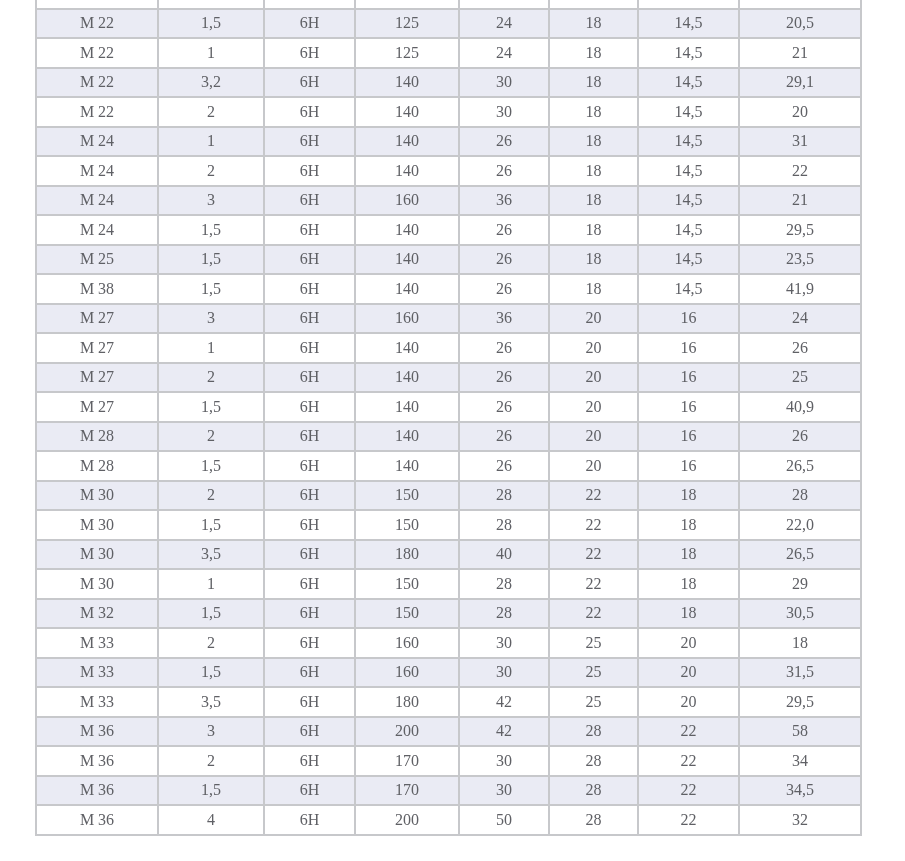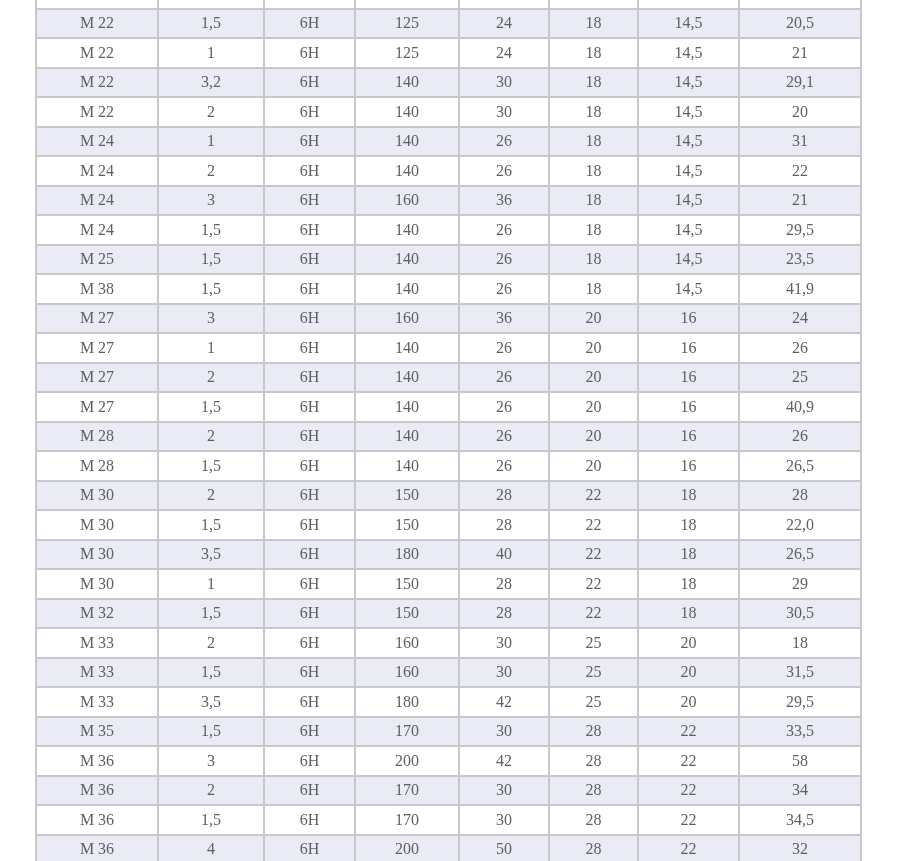--- a/index.html
+++ b/index.html
@@ -313,30 +313,20 @@
     <td>M 33</td>
     <td>3,5</td>
     <td>6H</td>
     <td>180</td>
     <td>42</td>
     <td>25</td>
     <td>20</td>
     <td>29,5</td>
   </tr>
         <tr>
-    <td>M 35</td>
-    <td>1,5</td>
-    <td>6H</td>
-    <td>170</td>
-    <td>30</td>
-    <td>28</td>
-    <td>22</td>
-    <td>33,5</td>
-  </tr>
-        <tr>
     <td>M 36</td>
     <td>3</td>
     <td>6H</td>
     <td>200</td>
     <td>42</td>
     <td>28</td>
     <td>22</td>
     <td>58</td>
   </tr>
         <tr>

